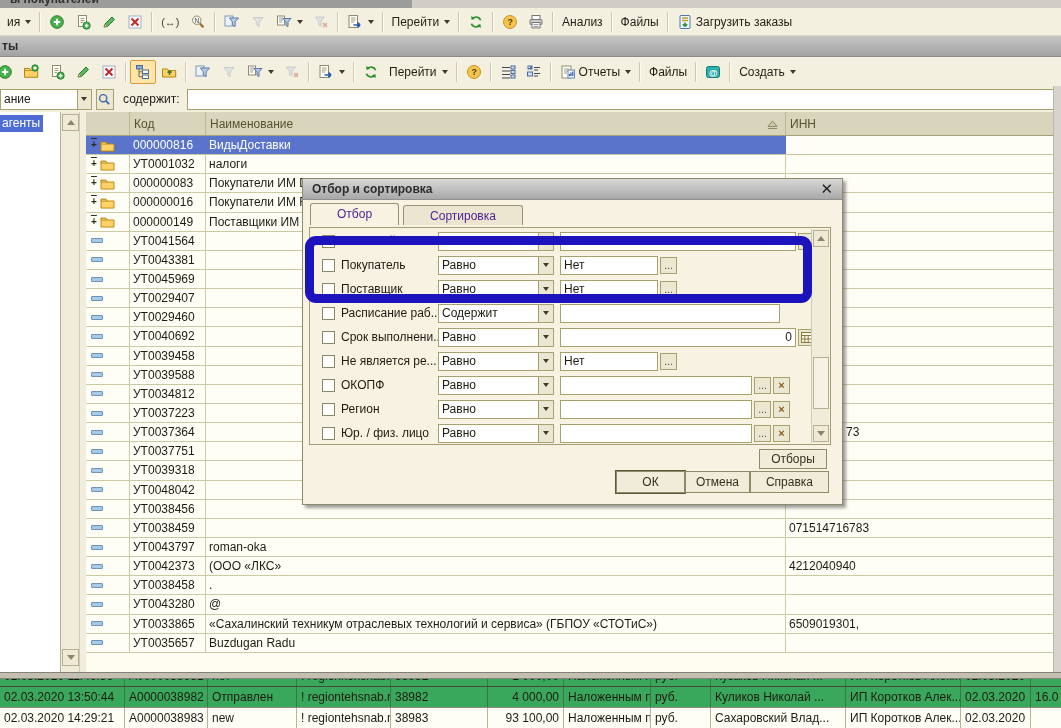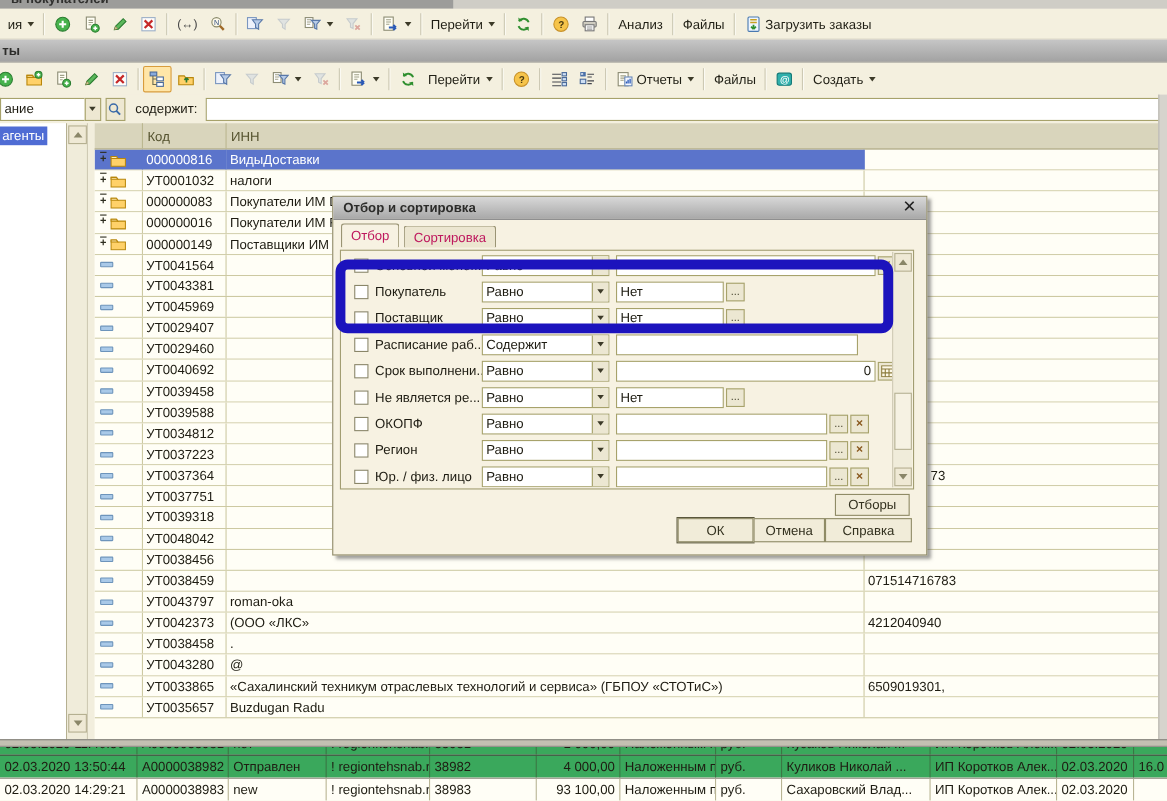--- a/index.html
+++ b/index.html
@@ -53,21 +53,21 @@
 .lrow.selected .c-icon,.lrow.selected .c-code,.lrow.selected .c-name{background:#5b74cb;color:#fff;border-right-color:#5b74cb}
 .expand{font-weight:bold;font-size:10px;color:#2e2e20;text-decoration:overline;line-height:10px}
 .dash{width:12px;height:5px;background:#a9c9e8;border:1px solid #6d94bb;border-radius:1px;display:inline-block}
 .lrow.inn-offset .c-inn{padding-left:60px}
 #rightstrip{position:absolute;left:1053px;top:86px;width:8px;height:586px;background:#d6d4cd;border-left:1px solid #b9b7b0}
 
 #dialog{position:absolute;left:302px;top:178px;width:541px;height:327px;background:#f7f2e2;border:1px solid #8f8b6a;box-shadow:3px 3px 3px rgba(80,80,80,.55);z-index:40}
 .dtitle{height:21px;background:linear-gradient(#d8d8d8,#a8a8a8);display:flex;align-items:center;padding:0 9px;font-weight:bold;color:#2c2c2a;border-bottom:1px solid #8f8f8f}
 .dclose{margin-left:auto;font-weight:bold;color:#222;font-size:15px;line-height:14px}
 .dtabs{position:absolute;left:7px;top:24px;display:flex;gap:4px;align-items:flex-end}
-.dtab{padding:3px 8px 2px;background:#ece6d0;border:1px solid #9a9474;border-bottom:none;border-radius:3px 3px 0 0;color:#be185d}
+.dtab{padding:3px 26px 2px;background:#ece6d0;border:1px solid #9a9474;border-bottom:none;border-radius:3px 3px 0 0;color:#4c1d95}
 .dtab.active{background:#f7f2e2;padding-bottom:4px;position:relative;z-index:2}
 .dgroup{position:absolute;left:6px;top:48px;width:522px;height:218px;border:1px solid #a29d72;background:#f7f2e2}
 .frows{position:absolute;left:1px;top:1px;right:19px;bottom:1px;overflow:hidden}
 .frow{display:flex;align-items:center;height:24px;padding-left:11px}
 .fcheck{width:13px;height:13px;background:#fff;border:1px solid #8a8668;flex:none}
 .flabel{width:97px;margin-left:6px;white-space:nowrap;overflow:hidden;flex:none}
 .fcond{width:116px;height:19px;background:#fff;border:1px solid #a7a26b;display:flex;align-items:center;flex:none}
 .fcond-t{padding-left:3px;flex:1}
 .fdrop{width:15px;height:17px;background:#ece7d2;border-left:1px solid #a7a26b;display:flex;align-items:center;justify-content:center;flex:none}
 .fval{height:19px;background:#fff;border:1px solid #a7a26b;display:flex;align-items:center;margin-left:6px;flex:none;padding:0 3px;overflow:hidden}
@@ -423,20 +423,27 @@
       </span>
     <span class="sb-btn down">
         <span class="arr-down"></span>
       </span>
   </div>
 
   <div id="grid">
     <div class="ghead">
       <div class="hc hicon"></div>
       <div class="hc hcode">Код</div>
+      <div class="hc hname">
+          <span>Наименование</span>
+          <svg class="sorticon" width="13" height="11" viewBox="0 0 13 11">
+            <path d="M2 7.5L6.5 2 11 7.5z" fill="#cdc9ae" stroke="#8f8b66"></path>
+            <path d="M2 9.5h9" stroke="#8f8b66"></path>
+          </svg>
+        </div>
       <div class="hc hinn">ИНН</div>
     </div>
     <div class="gbody">
 
     <div class="lrow group selected">
         <div class="lc c-icon">
             <span class="expand">+</span>
             <svg class="folder" width="15" height="13" viewBox="0 0 16 14">
               <path d="M1 3.5h5.2l1.4 1.9H15V13H1z" fill="#ffd169" stroke="#b8860b"></path>
               <path d="M1 3.5h5.2l1.4 1.9H1z" fill="#ffe8ad" stroke="#b8860b"></path>

